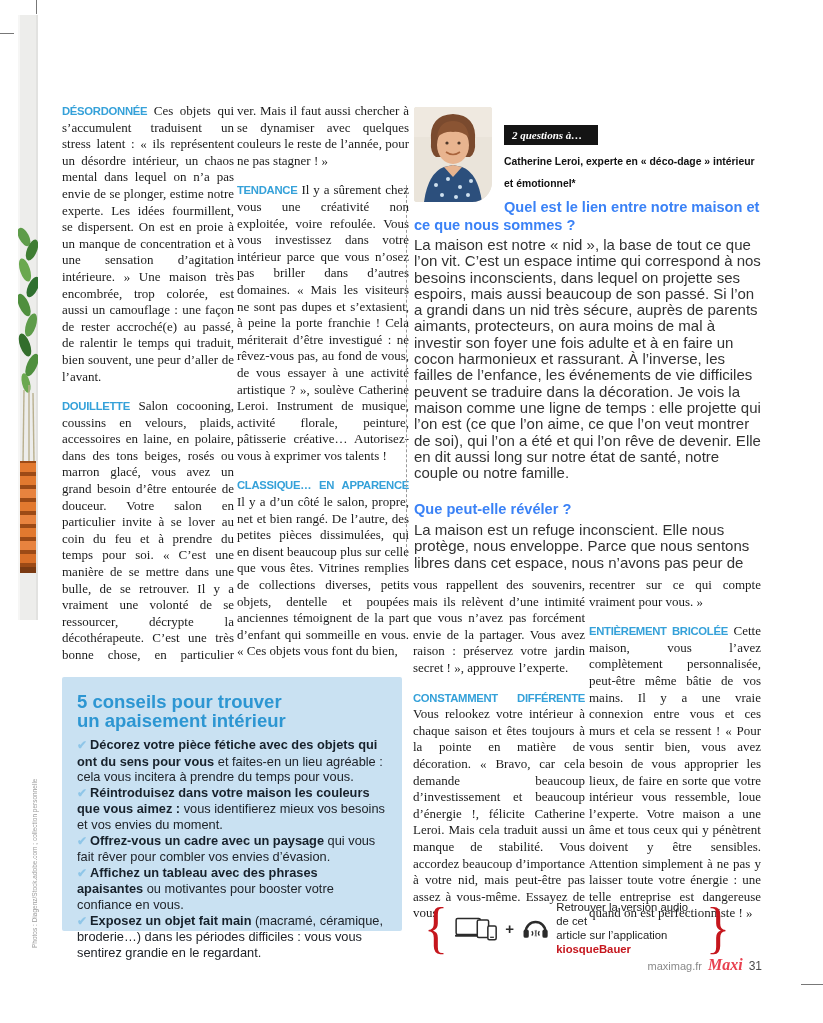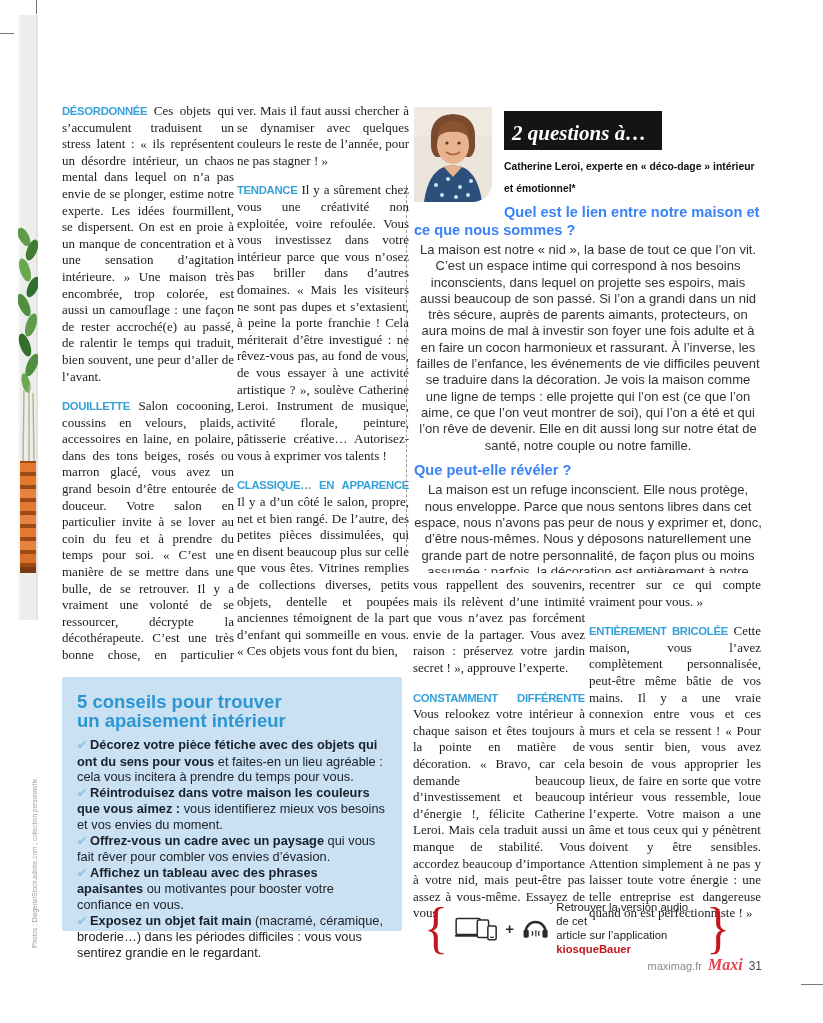--- a/index.html
+++ b/index.html
@@ -38,26 +38,26 @@
     left:414px;top:105px;width:348px;height:468px;overflow:hidden;
     font-family:"Liberation Sans",sans-serif;color:#333;
   }
   .qa-photo{
     float:left;width:78px;height:95px;margin:2px 12px 4px 0;
     border-radius:3px 3px 20px 3px;overflow:hidden;background:#e9e3da;
   }
   .qa-banner{
     display:inline-block;background:#141414;color:#ffffff;
     font-family:"Liberation Serif",serif;font-style:italic;font-weight:bold;
-    font-size:21px;padding:10px 16px 4px 8px;margin-top:6px;
+    font-size:11px;padding:4px 16px 4px 8px;margin-top:20px;
   }
   .qa-expert{font-weight:bold;font-size:10.4px;line-height:22px;color:#111;margin-top:6px;}
   .qa-q{font-weight:bold;font-size:14.6px;line-height:17.5px;color:#3b82f6;margin-top:4px;}
-  .qa-a{font-size:13px;line-height:16.3px;margin-top:3px;text-align:center;}
-  .qa-q2{margin-top:8px;}
+  .qa-a{font-size:15px;line-height:16.3px;margin-top:3px;text-align:left;}
+  .qa-q2{margin-top:20px;}
   
   .advice{
     left:62px;top:677px;width:340px;height:254px;box-sizing:border-box;
     background:#c9e1f2;border-radius:2px;padding:16px 15px;
     font-family:"Liberation Sans",sans-serif;
   }
   .advice-title{
     color:#2d96d2;font-weight:bold;font-size:18.5px;line-height:18.5px;margin:0 0 7px 0;
   }
   .advice-item{font-size:12.8px;line-height:15.6px;color:#20242a;margin:0;}

